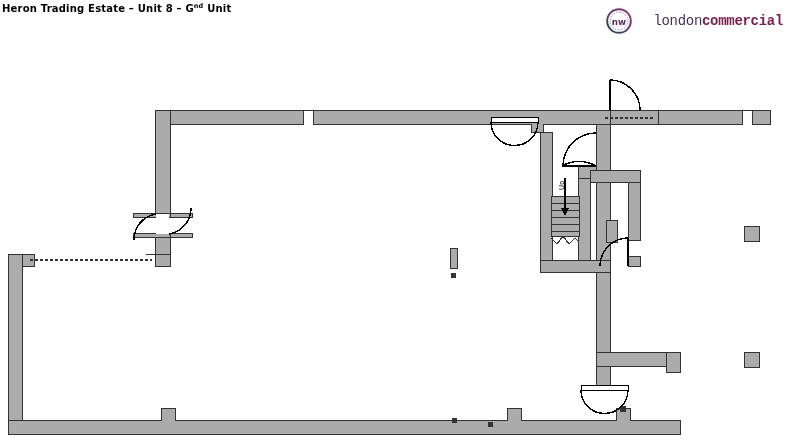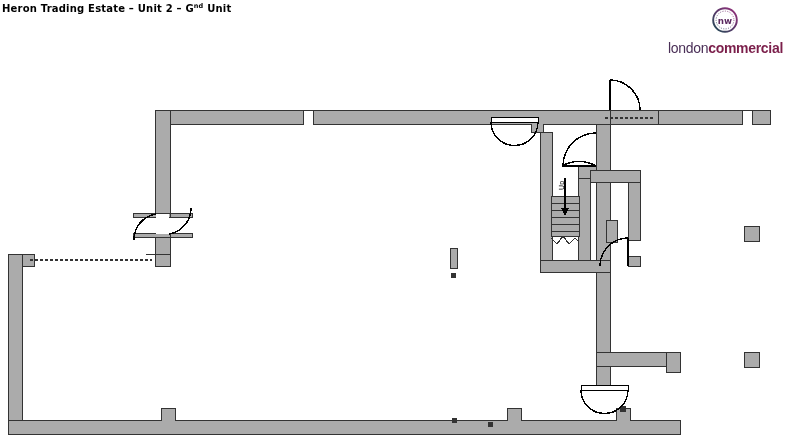--- a/index.html
+++ b/index.html
@@ -36,51 +36,50 @@
     font-size: 6.5px;
     vertical-align: super;
     line-height: 0;
   }
   #brand-logo {
     position: absolute;
     right: 8px;
     top: 6px;
     display: flex;
     align-items: center;
-    gap: 6px;
+    gap: 20px;
     height: 30px;
-    flex-direction: column;
   }
   #brand-mark {
     width: 28px;
     height: 28px;
     flex: 0 0 auto;
   }
   #brand-wordmark {
-    font-family: Liberation Sans, sans-serif;
+    font-family: Liberation Mono, monospace;
     font-size: 14px;
     letter-spacing: -0.3px;
     white-space: nowrap;
   }
   .wm-light { color: #4a2f57; font-weight: 400; }
   .wm-bold  { color: #7b1f4b; font-weight: bold; }
   #floorplan-canvas {
     position: absolute;
     left: 0;
     top: 0;
     width: 791px;
     height: 440px;
   }
 </style>
 </head>
 <body>
 
 <div id="page">
 
-  <div id="plan-title"><span>Heron Trading Estate – Unit 2 – G</span><sup>nd</sup><span> Unit</span></div>
+  <div id="plan-title"><span>Heron Trading Estate – Unit 8 – G</span><sup>nd</sup><span> Unit</span></div>
 
   <div id="brand-logo">
     <svg id="brand-mark" viewBox="0 0 32 32">
       <defs>
         <linearGradient id="gmark" x1="0" y1="1" x2="1" y2="0">
           <stop offset="0%" stop-color="#1d4b53"></stop>
           <stop offset="50%" stop-color="#5b3a6b"></stop>
           <stop offset="100%" stop-color="#9b2f7e"></stop>
         </linearGradient>
       </defs>

